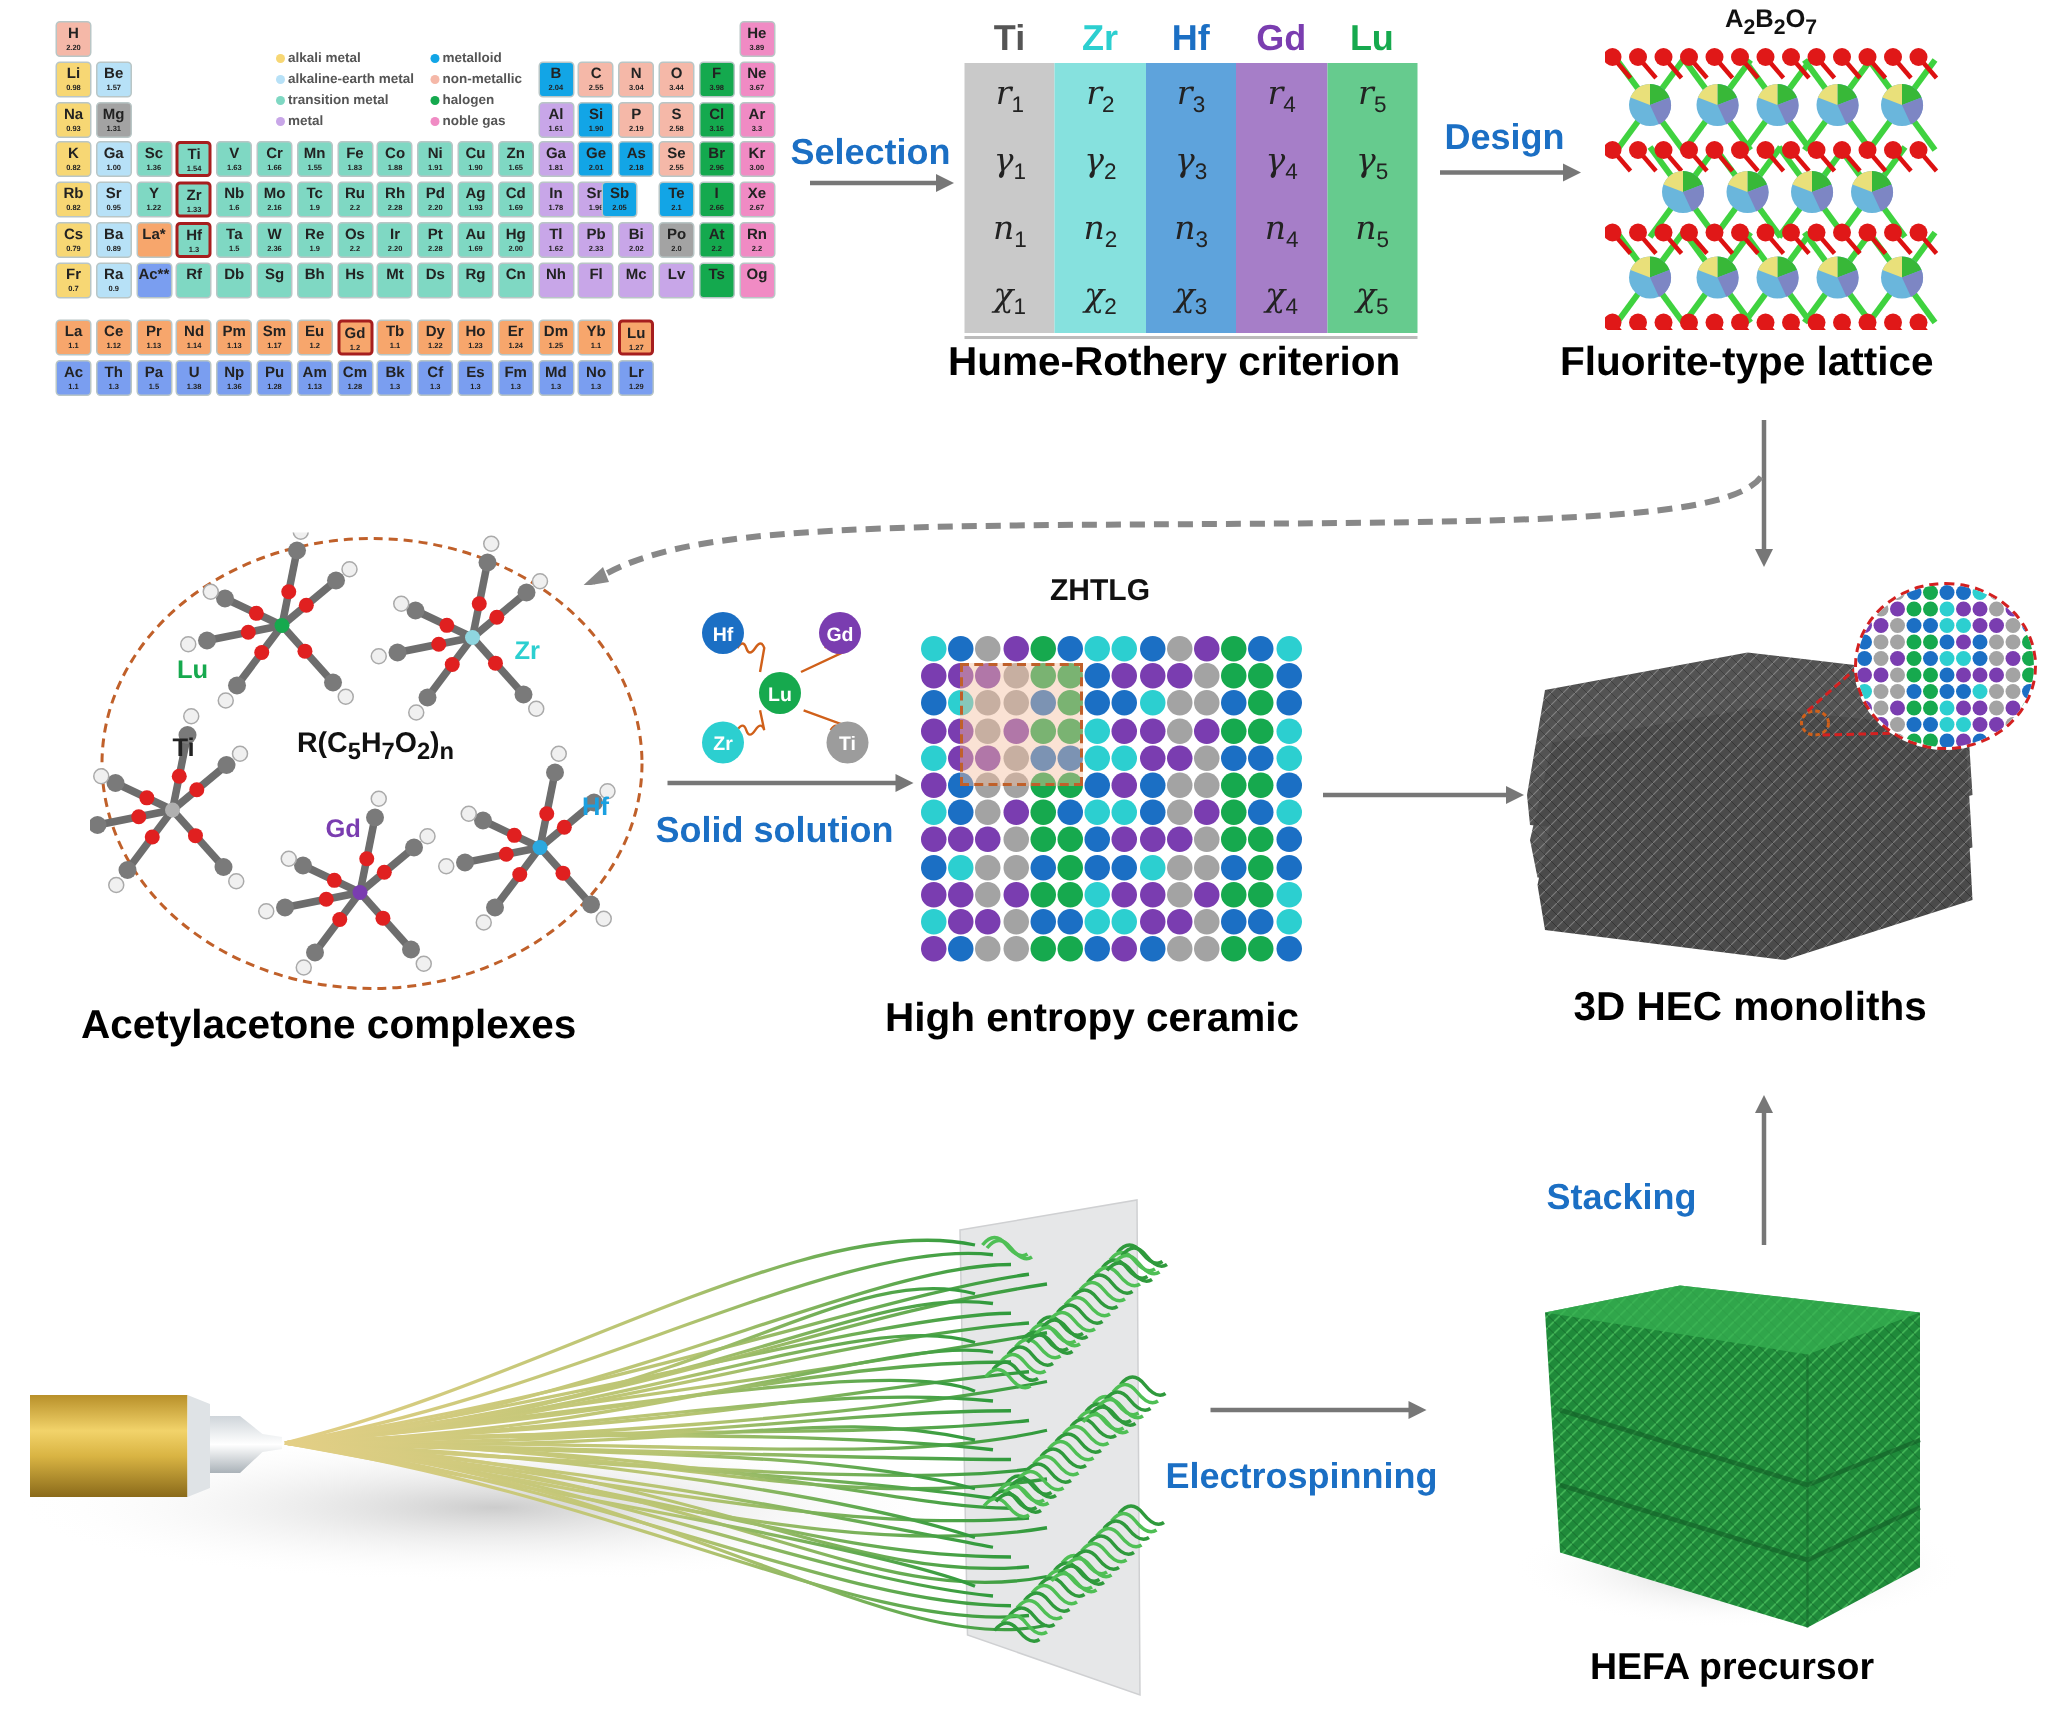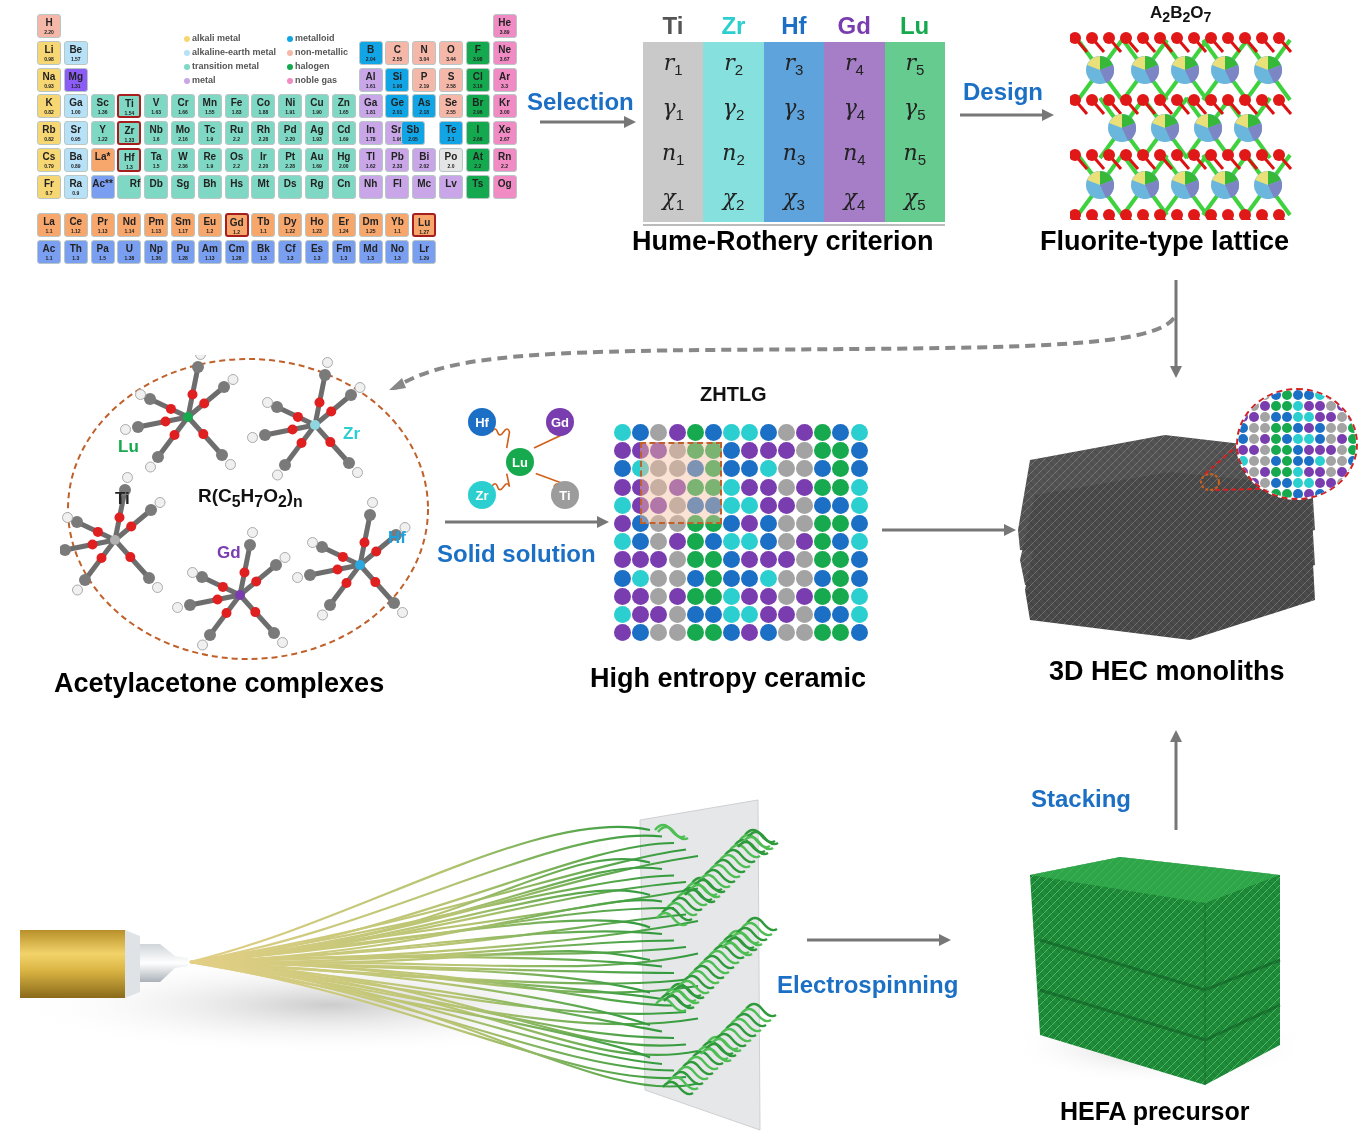--- a/index.html
+++ b/index.html
@@ -69,21 +69,21 @@
       <span class="en">3.98</span>
     </div>
     <div class="cell" style="left: 455.6px; top: 26.8px; background: rgb(240, 139, 196);">
       <span class="sym">Ne</span>
       <span class="en">3.67</span>
     </div>
     <div class="cell" style="left: 0px; top: 53.6px; background: rgb(247, 215, 116);">
       <span class="sym">Na</span>
       <span class="en">0.93</span>
     </div>
-    <div class="cell" style="left: 26.8px; top: 53.6px; background: #8b5cf6;">
+    <div class="cell" style="left: 26.8px; top: 53.6px; background: #a3a3a3;">
       <span class="sym">Mg</span>
       <span class="en">1.31</span>
     </div>
     <div class="cell" style="left: 321.6px; top: 53.6px; background: rgb(200, 166, 232);">
       <span class="sym">Al</span>
       <span class="en">1.61</span>
     </div>
     <div class="cell" style="left: 348.4px; top: 53.6px; background: rgb(18, 165, 230);">
       <span class="sym">Si</span>
       <span class="en">1.90</span>
@@ -301,21 +301,21 @@
       <span class="en">1.62</span>
     </div>
     <div class="cell" style="left: 348.4px; top: 134px; background: rgb(200, 166, 232);">
       <span class="sym">Pb</span>
       <span class="en">2.33</span>
     </div>
     <div class="cell" style="left: 375.2px; top: 134px; background: rgb(200, 166, 232);">
       <span class="sym">Bi</span>
       <span class="en">2.02</span>
     </div>
-    <div class="cell" style="left: 402px; top: 134px; background: #e5e5e5;">
+    <div class="cell" style="left: 402px; top: 134px; background: #a3a3a3;">
       <span class="sym">Po</span>
       <span class="en">2.0</span>
     </div>
     <div class="cell" style="left: 428.8px; top: 134px; background: rgb(20, 169, 78);">
       <span class="sym">At</span>
       <span class="en">2.2</span>
     </div>
     <div class="cell" style="left: 455.6px; top: 134px; background: rgb(240, 139, 196);">
       <span class="sym">Rn</span>
       <span class="en">2.2</span>
@@ -325,21 +325,21 @@
       <span class="en">0.7</span>
     </div>
     <div class="cell" style="left: 26.8px; top: 160.8px; background: rgb(183, 225, 247);">
       <span class="sym">Ra</span>
       <span class="en">0.9</span>
     </div>
     <div class="cell" style="left: 53.6px; top: 160.8px; background: rgb(122, 158, 240);">
       <span class="sym">Ac**</span>
       <span class="en"></span>
     </div>
-    <div class="cell" style="left: 80.4px; top: 160.8px; background: rgb(127, 216, 195); text-align: right;">
+    <div class="cell" style="left: 80.4px; top: 160.8px; background: rgb(127, 216, 195);">
       <span class="sym">Rf</span>
       <span class="en"></span>
     </div>
     <div class="cell" style="left: 107.2px; top: 160.8px; background: rgb(127, 216, 195);">
       <span class="sym">Db</span>
       <span class="en"></span>
     </div>
     <div class="cell" style="left: 134px; top: 160.8px; background: rgb(127, 216, 195);">
       <span class="sym">Sg</span>
       <span class="en"></span>

